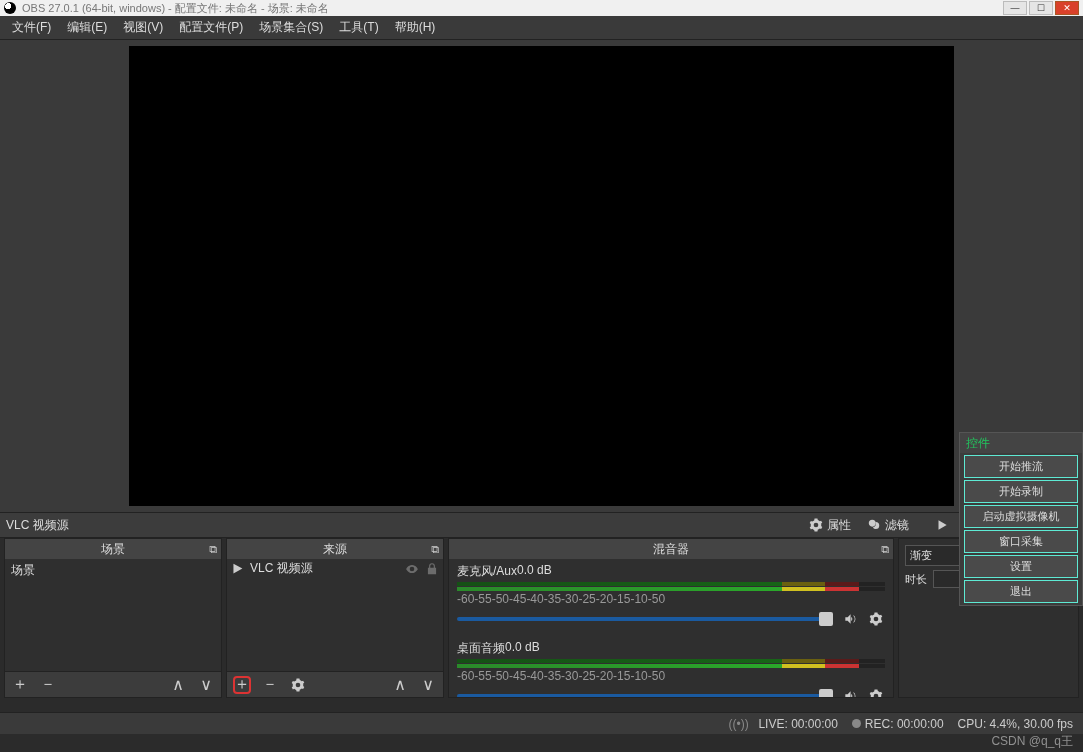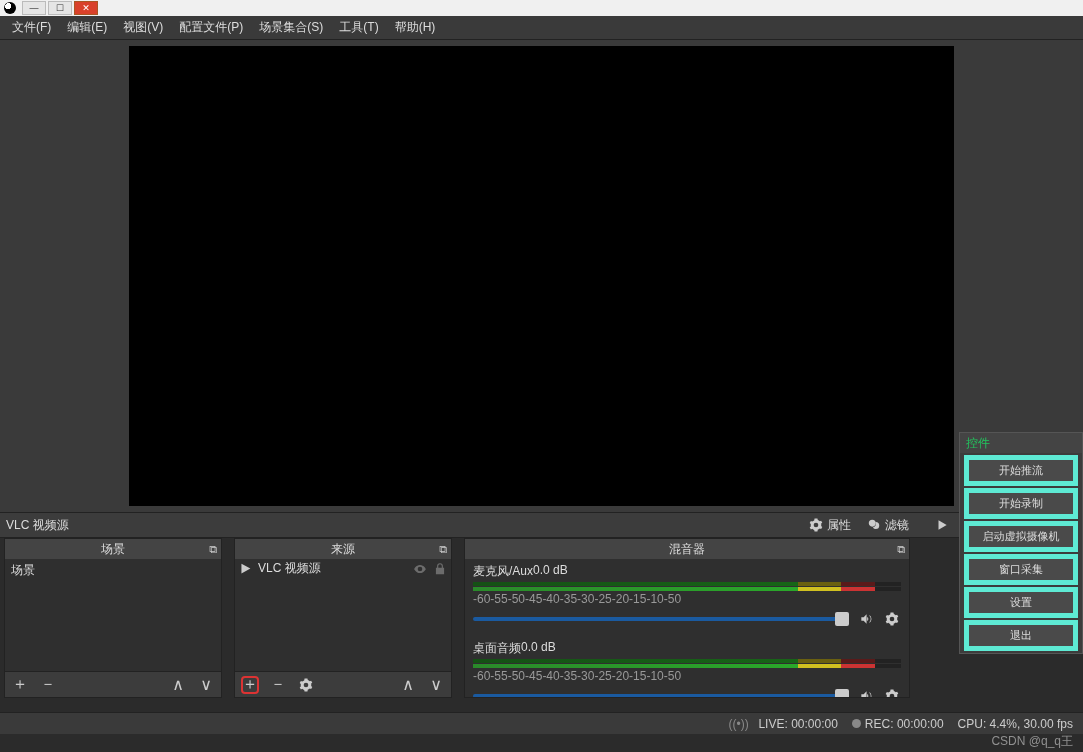--- a/index.html
+++ b/index.html
@@ -22,21 +22,21 @@
 .preview-canvas { width: 825px; height: 460px; background: #000; }
 
 
 .toolrow { height: 26px; background: #3c3c3c; display: flex; align-items: center; padding: 0 6px; border-top: 1px solid #222; border-bottom: 1px solid #222; }
 .toolrow-label { color: #ddd; margin-right: 12px; }
 .spacer { flex: 1; }
 .trbtn { display: flex; align-items: center; gap: 4px; padding: 2px 6px; margin: 0 2px; color: #ddd; cursor: pointer; }
 .icon-svg { width: 14px; height: 14px; fill: #ccc; }
 
 
-.docks { display: flex; height: 160px; gap: 12px; padding: 0 4px; }
+.docks { display: flex; height: 160px; gap: 4px; padding: 0 4px; }
 .dock { background: #3c3c3c; border: 1px solid #222; display: flex; flex-direction: column; }
 .dock-scenes { width: 218px; }
 .dock-sources { width: 218px; }
 .dock-mixer { width: 446px; }
 .dock-trans { flex: 1; min-width: 0; }
 .dock-header { height: 20px; background: #444; display: flex; align-items: center; justify-content: center; color: #ddd; position: relative; }
 .dock-pop { position: absolute; right: 4px; font-size: 11px; color: #ccc; cursor: pointer; }
 .dock-body { flex: 1; overflow: hidden; background: #2f2f2f; }
 .dock-toolbar { height: 26px; background: #3c3c3c; border-top: 1px solid #222; display: flex; align-items: center; padding: 0 6px; gap: 10px; }
 .db-btn { width: 18px; height: 18px; display: flex; align-items: center; justify-content: center; color: #ccc; cursor: pointer; font-size: 16px; }
@@ -70,35 +70,36 @@
 
 .trans-body { padding: 6px; }
 .trans-row { display: flex; align-items: center; gap: 6px; margin-bottom: 4px; }
 .trans-sel { flex: 1; min-width: 0; background: #2a2a2a; border: 1px solid #555; color: #ddd; padding: 2px 4px; font-size: 11px; overflow: hidden; }
 .trans-lbl { color: #ddd; font-size: 11px; white-space: nowrap; }
 .trans-num { width: 48px; background: #2a2a2a; border: 1px solid #555; color: #ddd; padding: 2px; font-size: 11px; text-align: right; }
 
 
 .controls-dock { position: absolute; right: 0; top: 432px; width: 124px; background: #3c3c3c; border: 1px solid #555; z-index: 5; }
 .controls-header { height: 20px; background: #444; padding: 2px 6px; color: #22c55e; font-size: 12px; }
-.ctrl-btn { margin: 2px 4px; padding: 3px 4px; background: #4a4a4a; border: 5px solid #5eead4; color: #ddd; text-align: center; font-size: 11px; cursor: pointer; }
+.ctrl-btn { margin: 2px 4px; padding: 3px 4px; background: #4a4a4a; border: 1px solid #5eead4; color: #ddd; text-align: center; font-size: 11px; cursor: pointer; }
 
 
 .statusbar { position: absolute; bottom: 18px; left: 0; right: 0; height: 22px; background: #3a3a3a; display: flex; align-items: center; justify-content: flex-end; gap: 14px; padding: 0 10px; color: #ccc; font-size: 11px; border-top: 1px solid #222; }
 .st-dot { width: 9px; height: 9px; border-radius: 50%; background: #888; display: inline-block; margin-right: 4px; }
 .st-sig { display: inline-block; width: 16px; text-align: center; color: #888; }
 
 
 .watermark { position: absolute; bottom: 2px; right: 10px; color: #aaa; font-size: 12px; opacity: 0.8; }
 </style>
 </head>
 <body>
 
 <div class="titlebar">
   <div class="titlebar-icon"></div>
+  <div class="titlebar-text">OBS 27.0.1 (64-bit, windows) - 配置文件: 未命名 - 场景: 未命名</div>
   <div class="win-btns">
     <div class="win-btn">—</div>
     <div class="win-btn">☐</div>
     <div class="win-btn close">✕</div>
   </div>
 </div>
 
 <div class="menubar">
   <div class="menu-item">文件(F)</div>
   <div class="menu-item">编辑(E)</div>
@@ -304,20 +305,31 @@
           <div class="mix-btn">
               <svg class="icon-svg" viewBox="0 0 24 24">
                 <path d="M12 8a4 4 0 100 8 4 4 0 000-8zm9 4a9 9 0 01-.2 1.9l2 1.6-2 3.5-2.4-1a9 9 0 01-3.3 1.9L14.5 23h-5l-.6-2.6a9 9 0 01-3.3-1.9l-2.4 1-2-3.5 2-1.6A9 9 0 013 12c0-.6.1-1.3.2-1.9l-2-1.6 2-3.5 2.4 1a9 9 0 013.3-1.9L9.5 1h5l.6 2.6a9 9 0 013.3 1.9l2.4-1 2 3.5-2 1.6c.1.6.2 1.3.2 1.9z"></path>
               </svg>
             </div>
         </div>
       </div>
     </div>
   </div>
 
+  <div class="dock dock-trans">
+    <div class="dock-body trans-body">
+      <div class="trans-row">
+        <div class="trans-sel">渐变</div>
+      </div>
+      <div class="trans-row">
+        <span class="trans-lbl">时长</span>
+        <input class="trans-num" value="300" style="">
+      </div>
+    </div>
+  </div>
 </div>
 
 <div class="controls-dock">
   <div class="controls-header">控件</div>
   <div class="ctrl-btn">开始推流</div>
   <div class="ctrl-btn">开始录制</div>
   <div class="ctrl-btn">启动虚拟摄像机</div>
   <div class="ctrl-btn">窗口采集</div>
   <div class="ctrl-btn">设置</div>
   <div class="ctrl-btn">退出</div>

